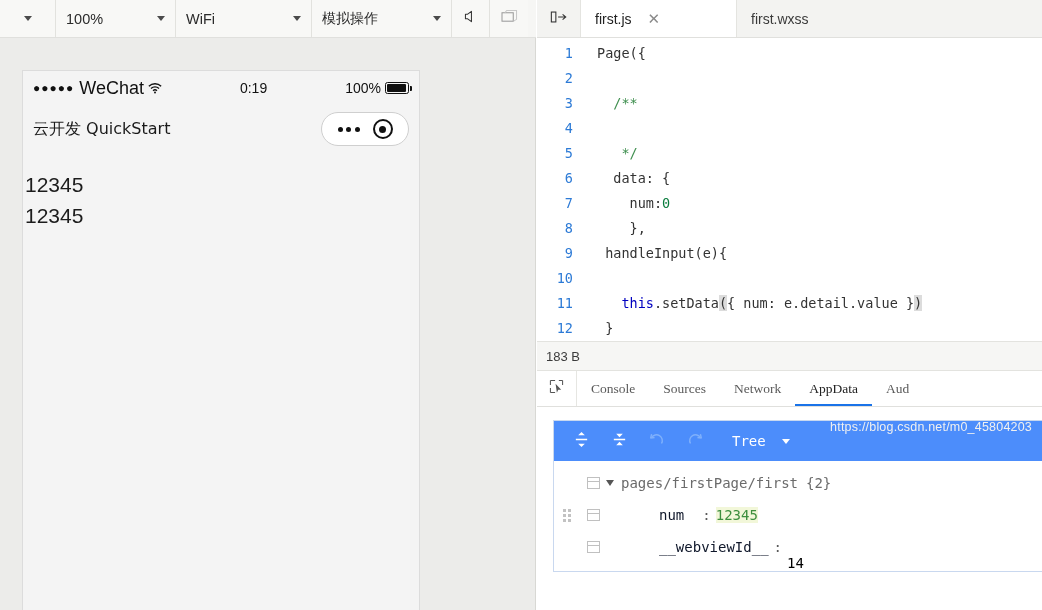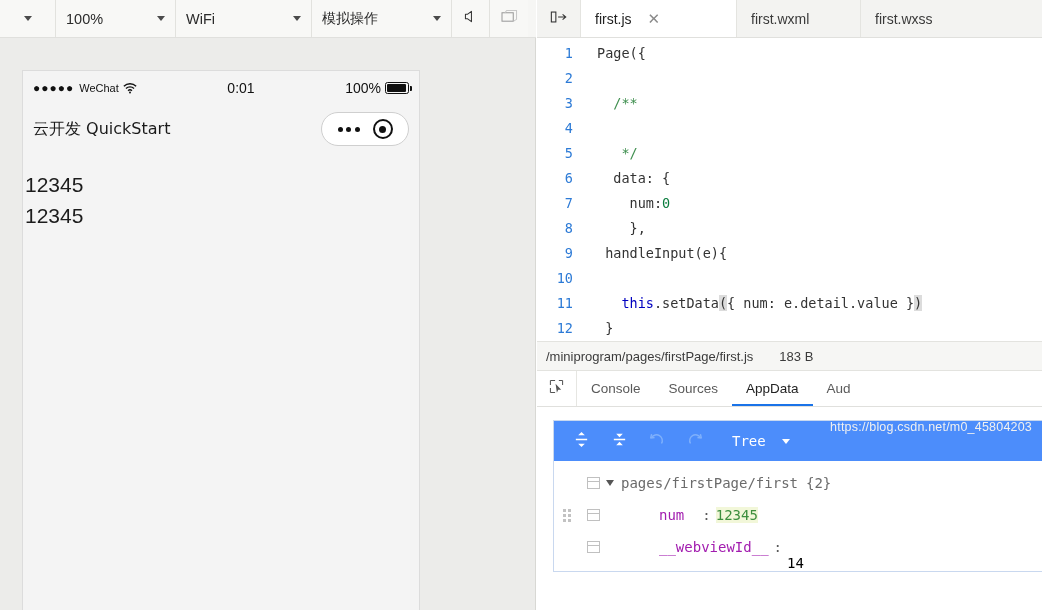--- a/index.html
+++ b/index.html
@@ -61,21 +61,21 @@
     border-bottom: none;
     overflow: hidden;
   }
   .phone-status {
     height: 34px; display: flex; align-items: center;
     padding: 0 10px; font-size: 13.5px; color: #111;
     background: #f4f4f4;
   }
   .ps-left { display: flex; align-items: center; gap: 3px; flex: 0 0 auto; }
   .dots { letter-spacing: 1px; font-size: 12px; }
-  .carrier { font-size: 11px; margin-left: 2px; text-align: center; }
+  .carrier { font-size: 18px; margin-left: 2px; text-align: center; }
   .wifi-glyph { font-size: 13px; margin-left: 1px; }
   .ps-mid { flex: 1; text-align: center; font-size: 14px; color: #111; }
   .ps-right { display: flex; align-items: center; gap: 4px; font-size: 14px; }
   .battery {
     width: 24px; height: 12px; border: 1.4px solid #111; border-radius: 2.5px;
     position: relative; display: inline-block;
   }
   .battery::after {
     content: ""; position: absolute; right: -4px; top: 3.2px;
     width: 2.5px; height: 5px; background: #111; border-radius: 0 1px 1px 0;
@@ -160,21 +160,21 @@
   .dt-tabs {
     height: 36px; display: flex; align-items: stretch;
     background: #fff; border-bottom: 1px solid #e0e0dd;
   }
   .dt-ico {
     width: 40px; display:flex; align-items:center; justify-content:center;
     border-right: 1px solid #e6e6e2;
   }
   .dt-tab {
     display: flex; align-items: center; padding: 0 14px;
-    font-size: 13.5px; color: #5a5a5a; position: relative;
+    font-size: 13.5px; color: #5a5a5a; position: relative; font-family: Liberation Serif, serif;
   }
   .dt-tab.active { color: #222; }
   .dt-tab.active::after {
     content: ""; position: absolute; left: 0; right: 0; bottom: 0;
     height: 2.5px; background: #1a73e8;
   }
 
   .appdata {
     margin: 13px 0 0 16px;
     width: 520px;
@@ -207,21 +207,21 @@
     width: 26px; display: flex; align-items: center; justify-content: center;
   }
   .mini-box { width: 13px; height: 12px; border: 1.4px solid #c0c0c0; position: relative; display:block;}
   .mini-box::after { content:""; position:absolute; left:0; right:0; top:3px; height:1.4px; background:#c0c0c0;}
   .tri {
     width:0;height:0;border-left:5px solid #555;border-top:4px solid transparent;
     border-bottom:4px solid transparent; margin-right:7px;
   }
   .tri.open { border-left:4.5px solid transparent;border-right:4.5px solid transparent;border-top:6px solid #555; margin-top:3px;}
   .k-gray { color: #6b6b6b; }
-  .k-dark { color: #a21caf; }
+  .k-dark { color: #0f172a; }
   .v-green { color: #3e8f3e; background:#f2f7d9; }
   .v-red { color: #000000; margin-top: 32px; }
   .colon { color: #5a5a5a; padding: 0 5px; }
 
   .watermark {
     position: absolute; right: 10px; bottom: 8px;
     font-size: 12.5px; color: #f0f0f0;
     font-family: "Liberation Sans", sans-serif;
     letter-spacing: .2px;
   }
@@ -273,21 +273,21 @@
           <span class="carrier">WeChat</span>
           <span class="wifi-glyph">
             <svg width="14" height="11" viewBox="0 0 16 12" style="vertical-align:-1px">
               <path d="M1 3.4 A10 10 0 0 1 15 3.4" fill="none" stroke="#111" stroke-width="1.6"></path>
               <path d="M3.4 6 A6.6 6.6 0 0 1 12.6 6" fill="none" stroke="#111" stroke-width="1.6"></path>
               <path d="M5.8 8.5 A3.2 3.2 0 0 1 10.2 8.5" fill="none" stroke="#111" stroke-width="1.6"></path>
               <circle cx="8" cy="10.6" r="1.1" fill="#111"></circle>
             </svg>
           </span>
         </div>
-        <div class="ps-mid">0:01</div>
+        <div class="ps-mid">0:19</div>
         <div class="ps-right">
           <span>100%</span>
           <span class="battery">
               <i></i>
             </span>
         </div>
       </div>
 
       <div class="phone-nav">
         <div class="nav-title">云开发 QuickStart</div>
@@ -317,23 +317,20 @@
         <span>
           <svg width="18" height="14" viewBox="0 0 20 14">
             <rect x="1.5" y="1.5" width="5" height="11" fill="none" stroke="#333" stroke-width="1.2"></rect>
             <path d="M9 7 H17.5 M14 4 L17.5 7 L14 10" fill="none" stroke="#333" stroke-width="1.2"></path>
           </svg>
         </span>
       </div>
       <div class="tab active" style="width:156px">
         <span class="tabname">first.js</span>
         <span class="closex">✕</span>
-      </div>
-      <div class="tab" style="width:124px">
-        <span class="tabname">first.wxml</span>
       </div>
       <div class="tab" style="width:124px;border-right:none">
         <span class="tabname">first.wxss</span>
       </div>
     </div>
 
     <div class="code" id="code-area">
         <div class="cl"><span class="ln">1</span><span class="ct"><span class="fn">Page({</span></span></div>
         <div class="cl"><span class="ln">2</span><span class="ct"></span></div>
         <div class="cl"><span class="ln">3</span><span class="ct"><span class="cmt">  /**</span></span></div>
@@ -342,38 +339,40 @@
         <div class="cl"><span class="ln">6</span><span class="ct"><span class="fn">  data: {</span></span></div>
         <div class="cl"><span class="ln">7</span><span class="ct"><span class="fn">    num:</span><span class="num">0</span></span></div>
         <div class="cl"><span class="ln">8</span><span class="ct"><span class="fn">    },</span></span></div>
         <div class="cl"><span class="ln">9</span><span class="ct"><span class="fn"> handleInput(e){</span></span></div>
         <div class="cl"><span class="ln">10</span></div>
         <div class="cl"><span class="ln">11</span><span class="ct"><span class="fn">   </span><span class="kw">this</span><span class="fn">.setData</span><span class="brk">(</span><span class="fn">{ num: e.detail.value }</span><span class="brk">)</span></span></div>
         <div class="cl"><span class="ln">12</span><span class="ct"><span class="fn"> }</span></span></div>
       </div>
 
     <div class="statusline">
-      <span>/miniprogram/pages/firstPage/first.js</span>
       <span>183 B</span>
     </div>
 
     <div class="dt-tabs">
       <div class="dt-ico">
         <span>
           <svg width="15" height="15" viewBox="0 0 16 16">
             <path d="M1.5 1.5 h5 M1.5 1.5 v5 M14.5 1.5 h-4 M14.5 1.5 v5 M1.5 14.5 h5 M1.5 14.5 v-5" fill="none" stroke="#555" stroke-width="1.1"></path>
             <path d="M7 5 L13 11.5 H9.8 L8.4 14.6 Z" fill="#555"></path>
           </svg>
         </span>
       </div>
       <div class="dt-tab">
           <span>Console</span>
         </div>
       <div class="dt-tab">
           <span>Sources</span>
+        </div>
+      <div class="dt-tab">
+          <span>Network</span>
         </div>
       <div class="dt-tab active">
           <span>AppData</span>
         </div>
       <div class="dt-tab">
           <span>Aud</span>
         </div>
     </div>
 
     <div class="appdata">

